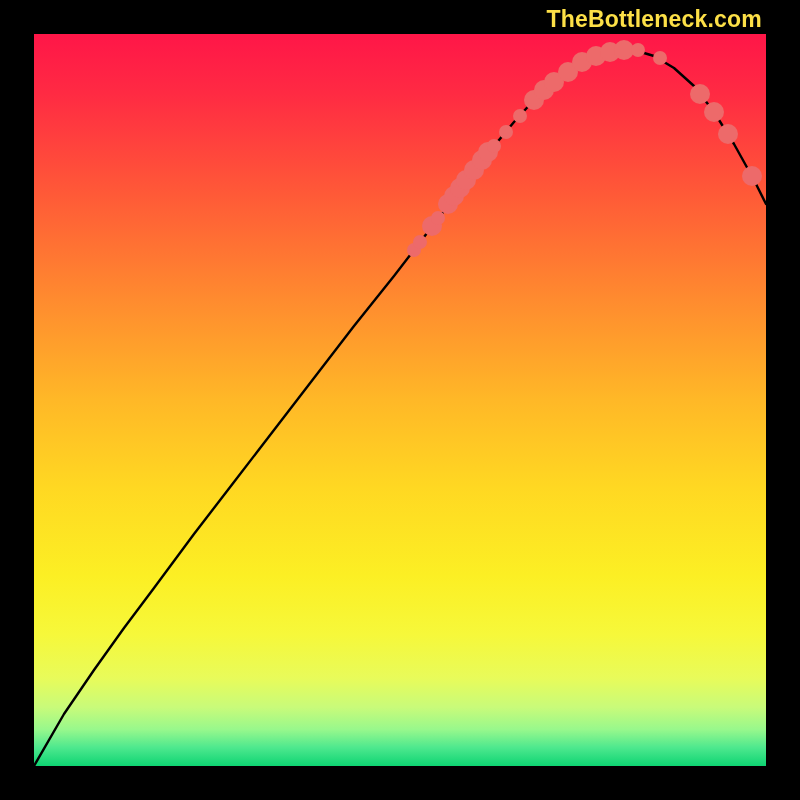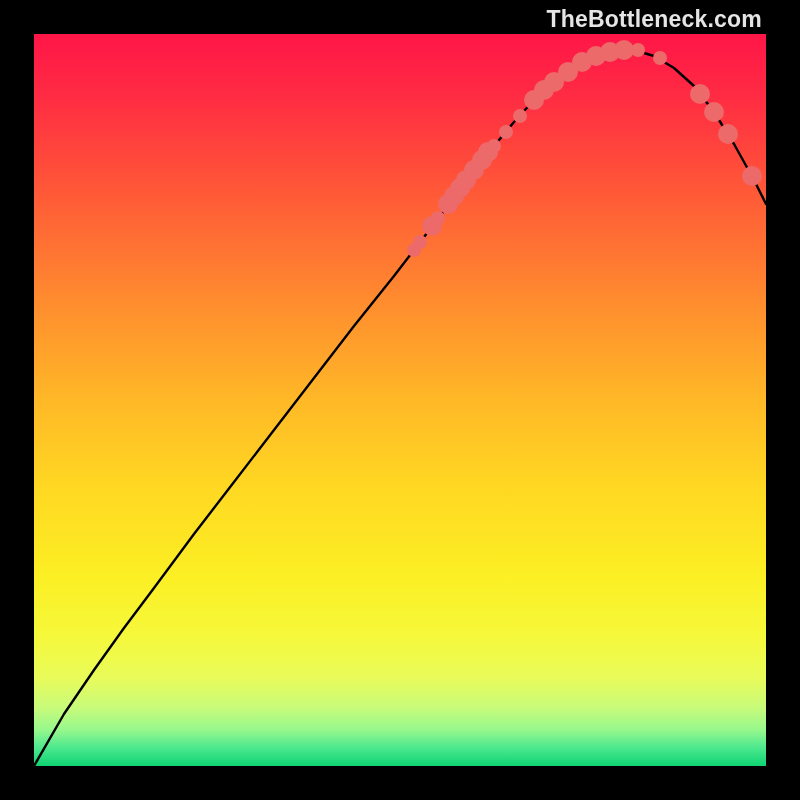--- a/index.html
+++ b/index.html
@@ -41,21 +41,21 @@
       #c8fb7a 92%,
       #98f88c 95%,
       #4de88e 97.5%,
       #0ed472 100%
     );
   }
   .watermark {
     position: absolute;
     top: 6px;
     right: 38px;
-    color: #e5e5e5;
+    color: #fde047;
     font-size: 23px;
     font-weight: 600;
     letter-spacing: 0.2px;
     font-family: Arial, Helvetica, sans-serif;
   }
   svg.curve {
     position: absolute;
     top: 0;
     left: 0;
     width: 732px;

